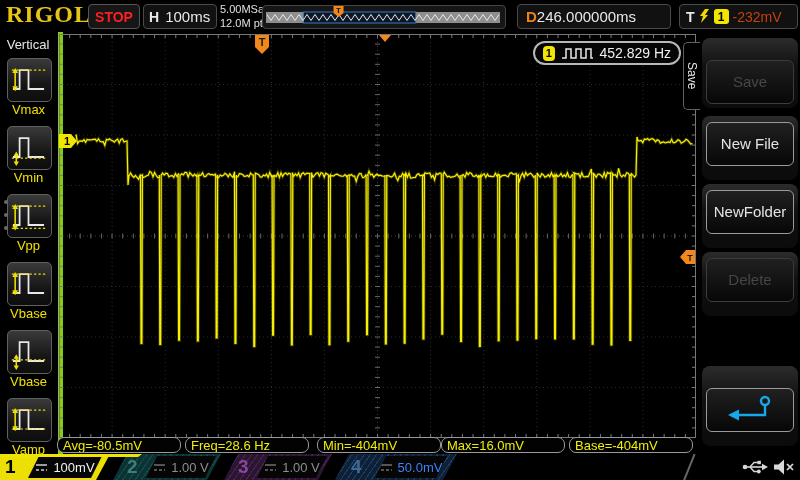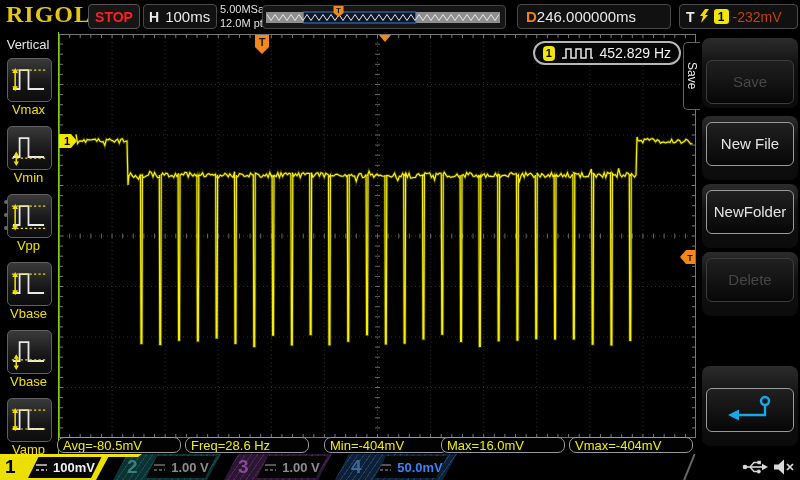--- a/index.html
+++ b/index.html
@@ -22,21 +22,21 @@
            border:1px solid #444;border-radius:4px;}
   #dbox{left:517px;width:152px;}
   #dbox .dlet{font-weight:bold;font-size:15px;color:#f08018;margin:0 0 0 8px;}
   #dbox .dval{font-size:15px;flex:1;text-align:left;}
   #tbox{left:679px;width:117px;gap:4px;}
   #tbox .tlet{font-weight:bold;font-size:14px;margin-left:6px;}
   #tbox .src-badge{width:15px;height:15px;background:#f2e600;border-radius:3px;color:#000;
         font-weight:bold;font-size:12px;display:flex;align-items:center;justify-content:center;}
   #tbox .tval{font-size:14px;color:#c2410c;}
   
-  #leftbar{left:0;top:32px;width:58px;height:448px;border-right:1px solid #84cc16;}
+  #leftbar{left:0;top:32px;width:58px;height:448px;border-right:5px solid #84cc16;}
   #lm-title{left:0;top:5px;width:56px;text-align:center;color:#e8e8e8;font-size:13px;}
   .tile{left:7px;width:43px;height:42px;border:1px solid #606060;border-radius:5px;
         background:linear-gradient(#3a3a3a,#161616 60%,#0d0d0d);}
   .lm-label{left:0;width:57px;text-align:center;color:#f0e000;font-size:13px;}
   .pgdot{left:4px;width:4px;height:4px;border-radius:50%;background:#6a6a6a;}
   
   #grat{left:59px;top:34px;}
   
   #freq-badge{left:533px;top:41px;width:148px;height:24px;border:2px solid #b8b8b8;
       border-radius:12px;background:#060606;display:flex;align-items:center;gap:6px;
@@ -63,21 +63,21 @@
   
   #chbar{left:0;top:454px;width:800px;height:26px;background:#000;}
   .chblk{top:0;height:26px;}
   #blk1{left:0;width:110px;background:#ecdf04;clip-path:polygon(0 0,110px 0,96px 26px,0 26px);}
   #blk2{left:113px;width:108px;background:#0d3233 repeating-linear-gradient(-55deg,rgba(36,150,150,.28) 0 1px,transparent 1px 5px);}
   #blk3{left:224px;width:108px;background:#2a1630 repeating-linear-gradient(-55deg,rgba(160,70,185,.28) 0 1px,transparent 1px 5px);}
   #blk4{left:335px;width:122px;background:#0e2036 repeating-linear-gradient(-55deg,rgba(70,130,210,.3) 0 1px,transparent 1px 5px);}
   #blk2,#blk3,#blk4{clip-path:polygon(14px 0,100% 0,calc(100% - 14px) 100%,0 100%);}
   .chnum{top:2px;font-size:19px;font-weight:bold;}
   .chval{top:2px;height:22px;background:#060606;display:flex;align-items:center;
-      justify-content:center;gap:5px;clip-path:polygon(11px 0,100% 0,calc(100% - 11px) 100%,0 100%);font-weight:bold;}
+      justify-content:center;gap:5px;clip-path:polygon(11px 0,100% 0,calc(100% - 11px) 100%,0 100%);}
   .chval .sc{font-size:13px;}
   #icons-slash{left:688px;top:453px;width:2px;height:30px;background:#666;transform:rotate(22deg);}
 </style>
 </head>
 <body>
 
 <div id="topbar" class="abs">
   <div id="logo" class="abs">RIGOL</div>
   <div id="stop-btn" class="abs tbox">STOP</div>
   <div id="hbox" class="abs tbox">
@@ -531,23 +531,23 @@
     <svg width="50" height="32" style="margin-top:5px">
       <circle cx="40" cy="7" r="4" fill="none" stroke="#18a8e8" stroke-width="2.4"></circle>
       <path d="M40,11 V21 H13" fill="none" stroke="#18a8e8" stroke-width="2.4"></path>
       <polygon points="14,15.5 14,26.5 3,21" fill="#18a8e8"></polygon>
     </svg>
   </div>
 </div>
 
 <div class="abs mcell" style="left:57px">Avg=-80.5mV</div>
 <div class="abs mcell" style="left:185px">Freq=28.6 Hz</div>
-<div class="abs mcell" style="left:324px">Min=-404mV</div>
+<div class="abs mcell" style="left:317px">Min=-404mV</div>
 <div class="abs mcell" style="left:441px">Max=16.0mV</div>
-<div class="abs mcell" style="left:569px">Vmax=-404mV</div>
+<div class="abs mcell" style="left:569px">Base=-404mV</div>
 <div id="ch1-underline" class="abs"></div>
 
 <div id="chbar" class="abs">
   <div id="blk1" class="abs chblk">
     <div class="abs chnum" style="left:5px;color:#000">1</div>
     <div class="abs chval" style="left:28px;width:74px">
       <svg width="13" height="9">
         <line x1="1" y1="2" x2="12" y2="2" stroke="#cfcfcf" stroke-width="1.6"></line>
         <line x1="1" y1="7" x2="12" y2="7" stroke="#cfcfcf" stroke-width="1.6" stroke-dasharray="3,2"></line>
       </svg>

